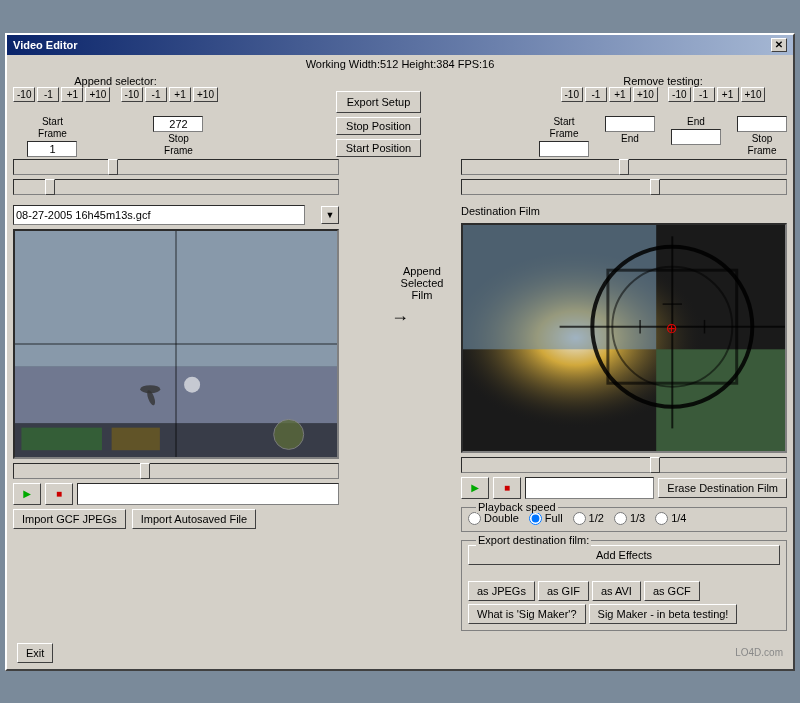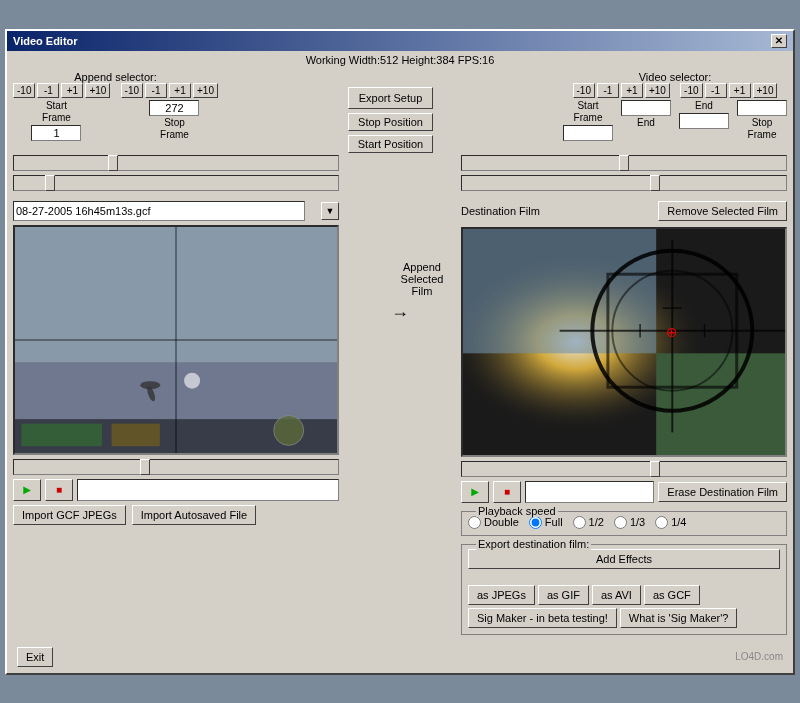--- a/index.html
+++ b/index.html
@@ -338,23 +338,23 @@
       display: flex;
       flex-direction: column;
       align-items: center;
     }
     .selector-btns-row {
       display: flex;
       gap: 2px;
     }
     .selector-frames-row {
       display: flex;
-      gap: 8px;
+      gap: 16px;
       align-items: flex-start;
-      margin-top: 2px;
+      margin-top: 14px;
     }
     .video-sim-left {
       width: 100%;
       height: 100%;
       background: linear-gradient(135deg, #7090a0 0%, #a0b0c0 30%, #c0c8c0 50%, #8090a0 70%, #5060708 100%);
       position: relative;
     }
     .video-sim-right {
       width: 100%;
       height: 100%;
@@ -426,21 +426,21 @@
       </div>
     </div>
 
     <div style="display:flex;flex-direction:column;align-items:center;gap:4px;padding-top:16px;">
       <button class="export-setup-btn">Export Setup</button>
       <button class="stop-pos-btn">Stop Position</button>
       <button class="start-pos-btn">Start Position</button>
     </div>
 
     <div class="remove-selector-block">
-      <div class="selector-label">Video selector:</div>
+      <div class="selector-label">Remove testing:</div>
       <div class="selector-btns-row">
         <button class="small-btn">-10</button>
         <button class="small-btn">-1</button>
         <button class="small-btn">+1</button>
         <button class="small-btn">+10</button>
         &nbsp;&nbsp;
         <button class="small-btn">-10</button>
         <button class="small-btn">-1</button>
         <button class="small-btn">+1</button>
         <button class="small-btn">+10</button>
@@ -539,21 +539,20 @@
       <div class="append-arrow-section">
         <div class="append-label">Append Selected Film</div>
         <div class="arrow-right">→</div>
       </div>
     </div>
 
     <div class="right-panel">
 
       <div class="section-header">
         <span class="section-label">Destination Film</span>
-        <button class="action-btn">Remove Selected Film</button>
       </div>
 
       <div class="video-preview-dest">
         <div class="video-sim-right">
           <svg width="100%" height="100%" xmlns="http://www.w3.org/2000/svg">
 
             <rect width="100%" height="100%" fill="#1a1a1a"></rect>
 
             <radialGradient id="expl" cx="35%" cy="50%" r="40%">
               <stop offset="0%" stop-color="#ffffff" stop-opacity="0.9"></stop>
@@ -622,22 +621,22 @@
       <div class="groupbox">
         <span class="groupbox-title">Export destination film:</span>
         <button class="action-btn" style="width:100%;margin-bottom:12px;">Add Effects</button>
         <div class="export-buttons-row">
           <button class="action-btn">as JPEGs</button>
           <button class="action-btn">as GIF</button>
           <button class="action-btn">as AVI</button>
           <button class="action-btn">as GCF</button>
         </div>
         <div class="sig-row">
+          <button class="action-btn">What is 'Sig Maker'?</button>
           <button class="action-btn">Sig Maker - in beta testing!</button>
-          <button class="action-btn">What is 'Sig Maker'?</button>
         </div>
       </div>
     </div>
   </div>
 
   <div class="bottom-bar">
     <button class="action-btn">Exit</button>
     <div style="font-size:10px;color:#888;">LO4D.com</div>
   </div>
 </div>

